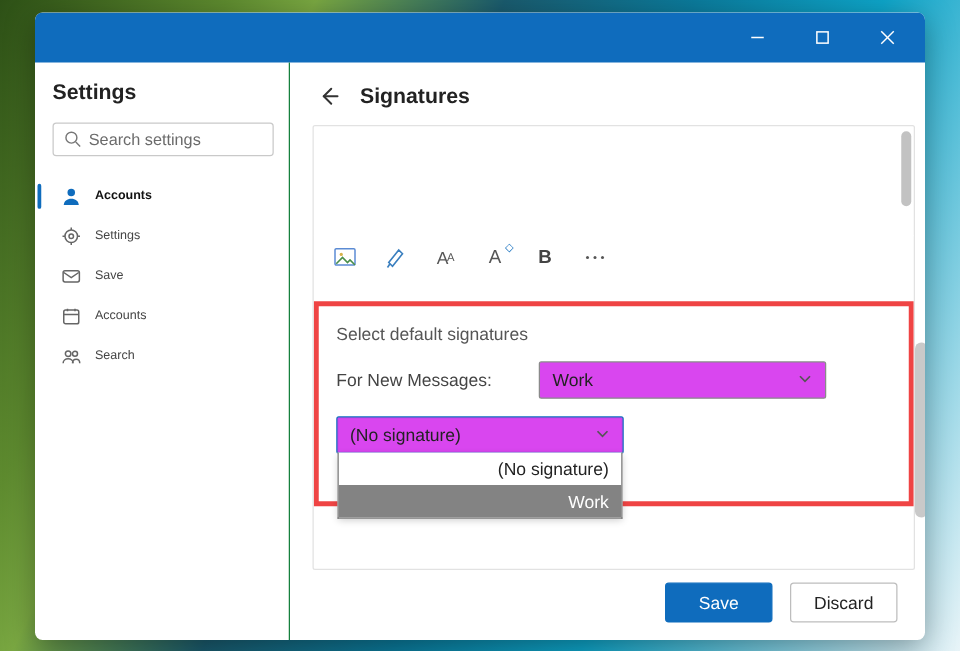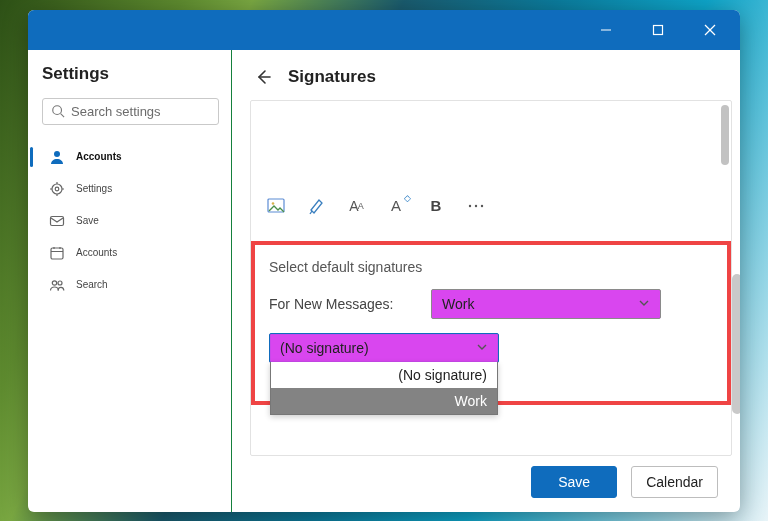--- a/index.html
+++ b/index.html
@@ -233,21 +233,21 @@
           </div>
         </div>
 
         <div class="vscroll">
           <div class="thumb" style="top:4px; height:60px;"></div>
         </div>
       </div>
 
       <div class="footer">
         <div class="btn btn-primary">Save</div>
-        <div class="btn btn-secondary">Calendar</div>
+        <div class="btn btn-secondary">Discard</div>
       </div>
 
       <div class="outer-scroll">
         <div class="thumb" style="top:160px; height:140px;"></div>
       </div>
     </main>
   </div>
 </div>
 
 </body></html>

